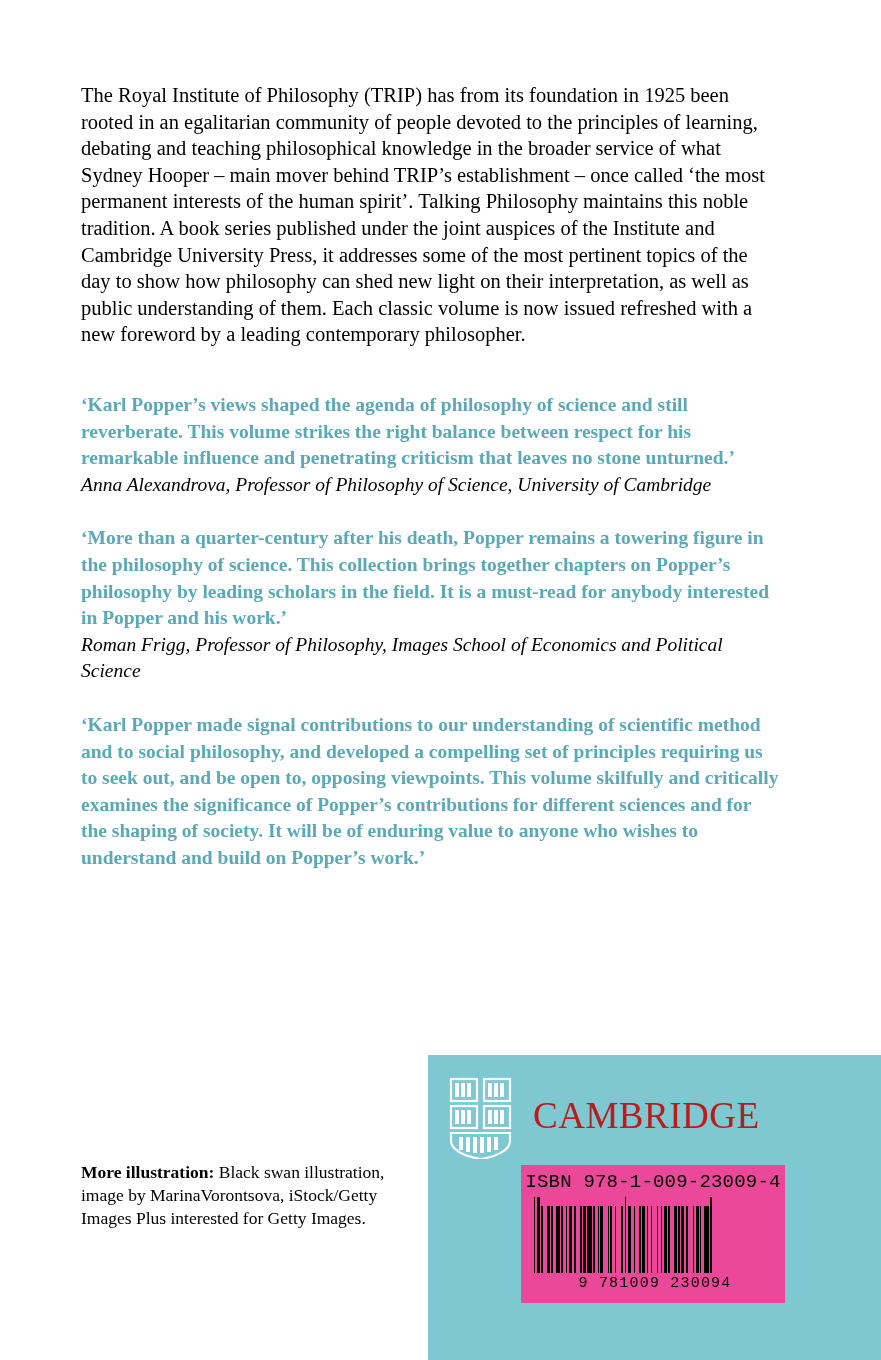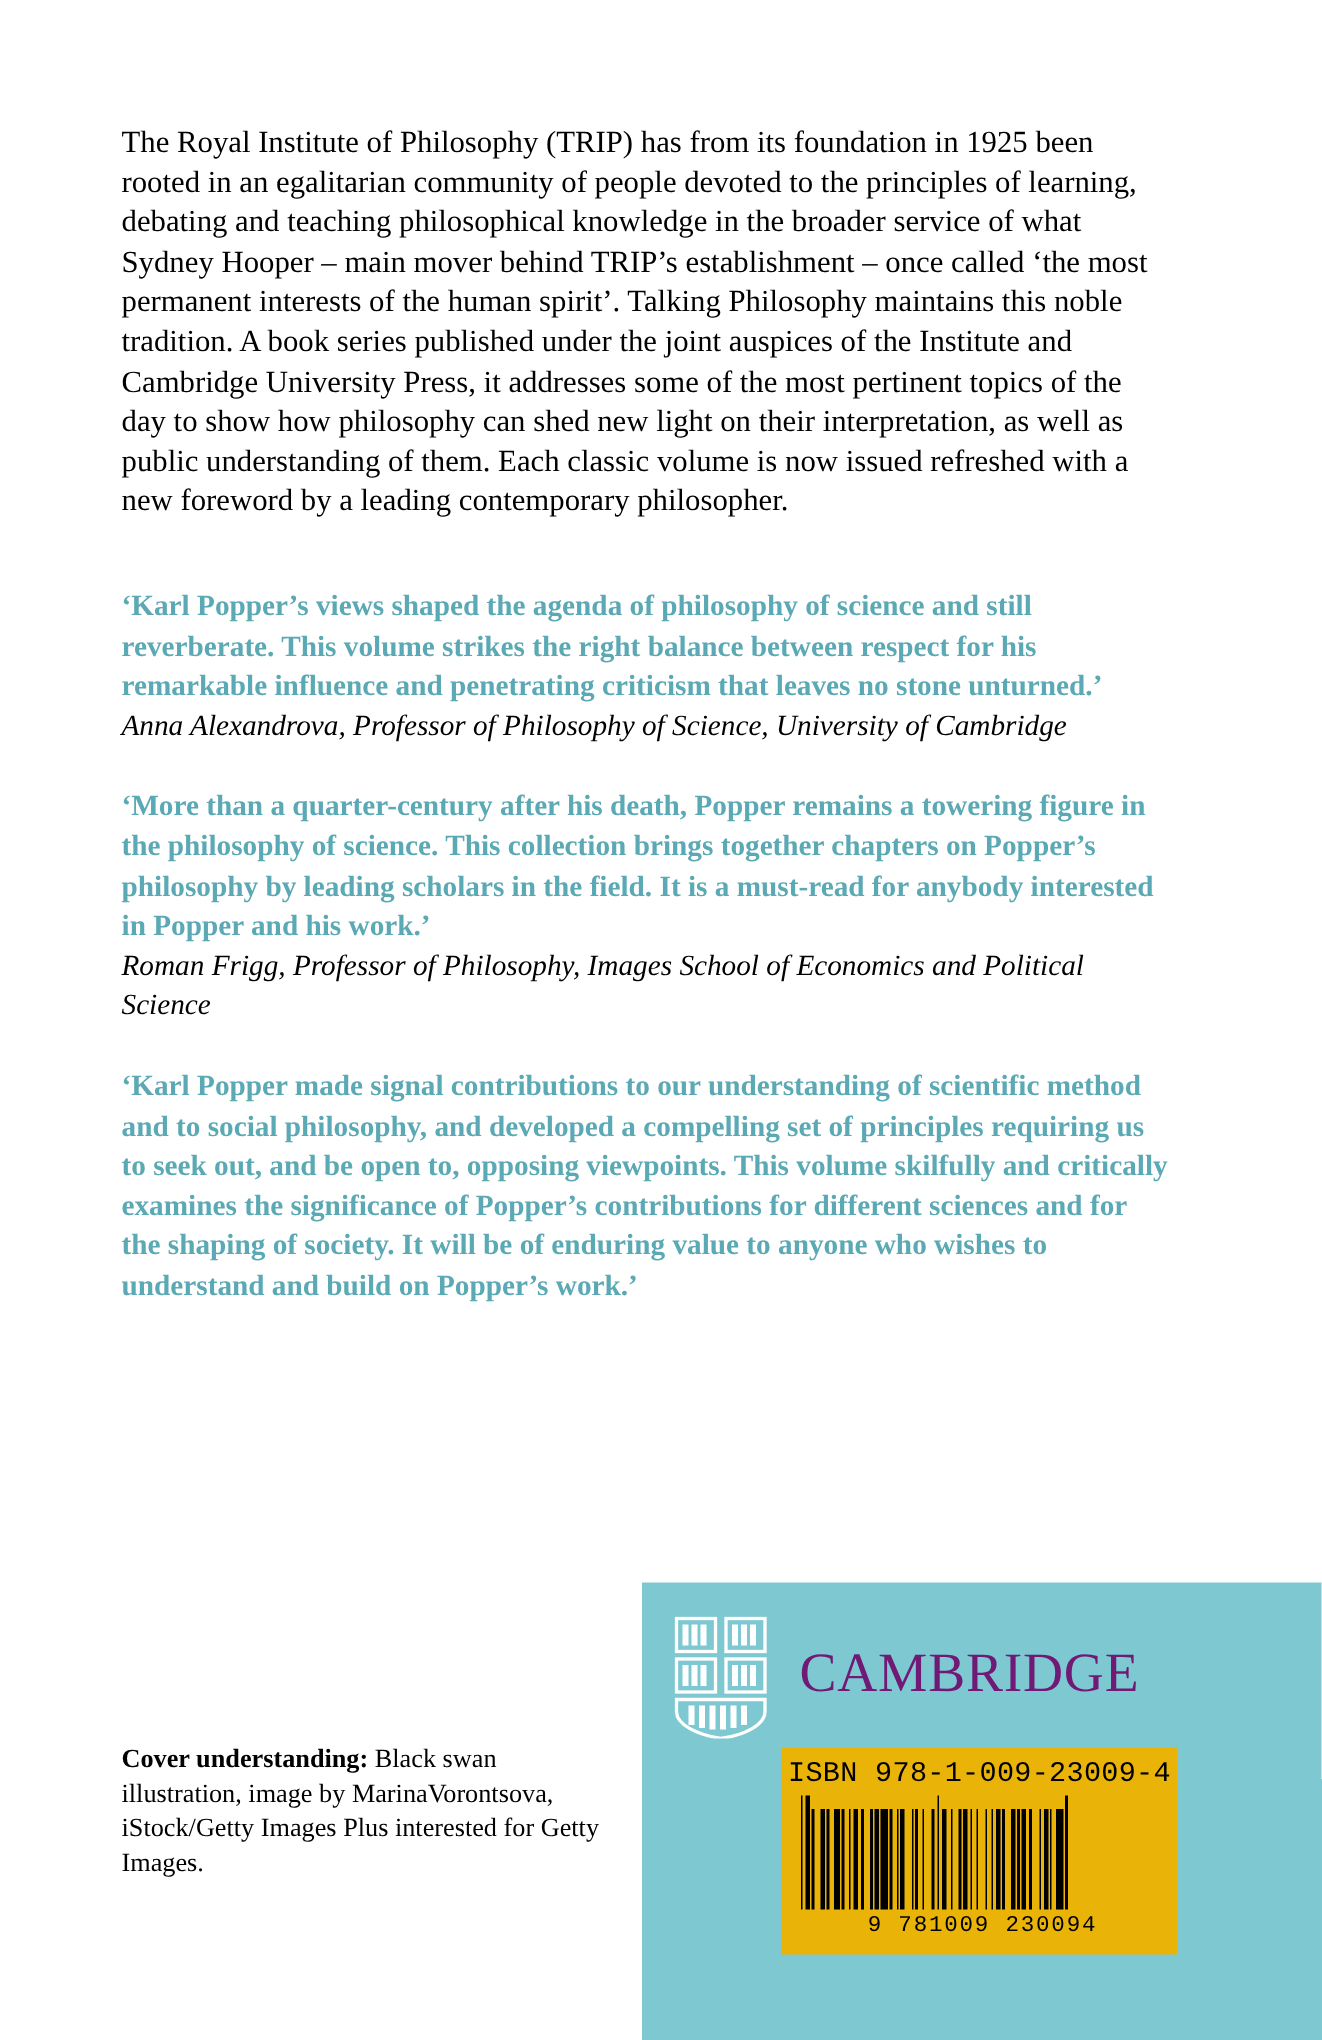--- a/index.html
+++ b/index.html
@@ -80,42 +80,42 @@
     width: 72px;
     height: 86px;
     position: relative;
     margin-left: 5px;
     margin-right: 16px;
     flex: none;
   }
   .crest svg { display: block; }
 
   .cup-words {
-    color: #701a75;
+    color: #b91c1c;
     line-height: 1.05;
   }
   .cup-words .l1 {
     font-size: 37px;
     letter-spacing: 0.5px;
     font-family: "Liberation Serif", serif;
   }
   .cup-words .l2 {
     font-size: 25.5px;
     letter-spacing: 0.3px;
     font-family: "Liberation Serif", serif;
   }
 
   
   .barcode-box {
     position: absolute;
     left: 521px;
     top: 1165px;
     width: 264px;
     height: 138px;
-    background: #eab308;
+    background: #ec4899;
     padding: 0;
   }
   .isbn-text {
     font-family: "Liberation Mono", monospace;
     font-size: 19px;
     letter-spacing: 0.2px;
     text-align: center;
     padding-top: 6px;
     color: #000;
   }
@@ -303,17 +303,17 @@
         <i style="width:4.35px;height:88%"></i>
         <i style="width:1.45px;height:88%;background:transparent"></i>
         <i style="width:1.45px;height:100%"></i>
         <i style="width:1.45px;height:100%;background:transparent"></i>
       </div>
     <div class="barcode-digits">9  781009  230094</div>
   </div>
 
   <div class="credits">
     <div>
-      <b>Cover understanding:</b><span> Black swan illustration, image by MarinaVorontsova, iStock/Getty Images Plus interested for Getty Images.</span>
+      <b>More illustration:</b><span> Black swan illustration, image by MarinaVorontsova, iStock/Getty Images Plus interested for Getty Images.</span>
     </div>
   </div>
 
 </div>
 
 </body></html>

